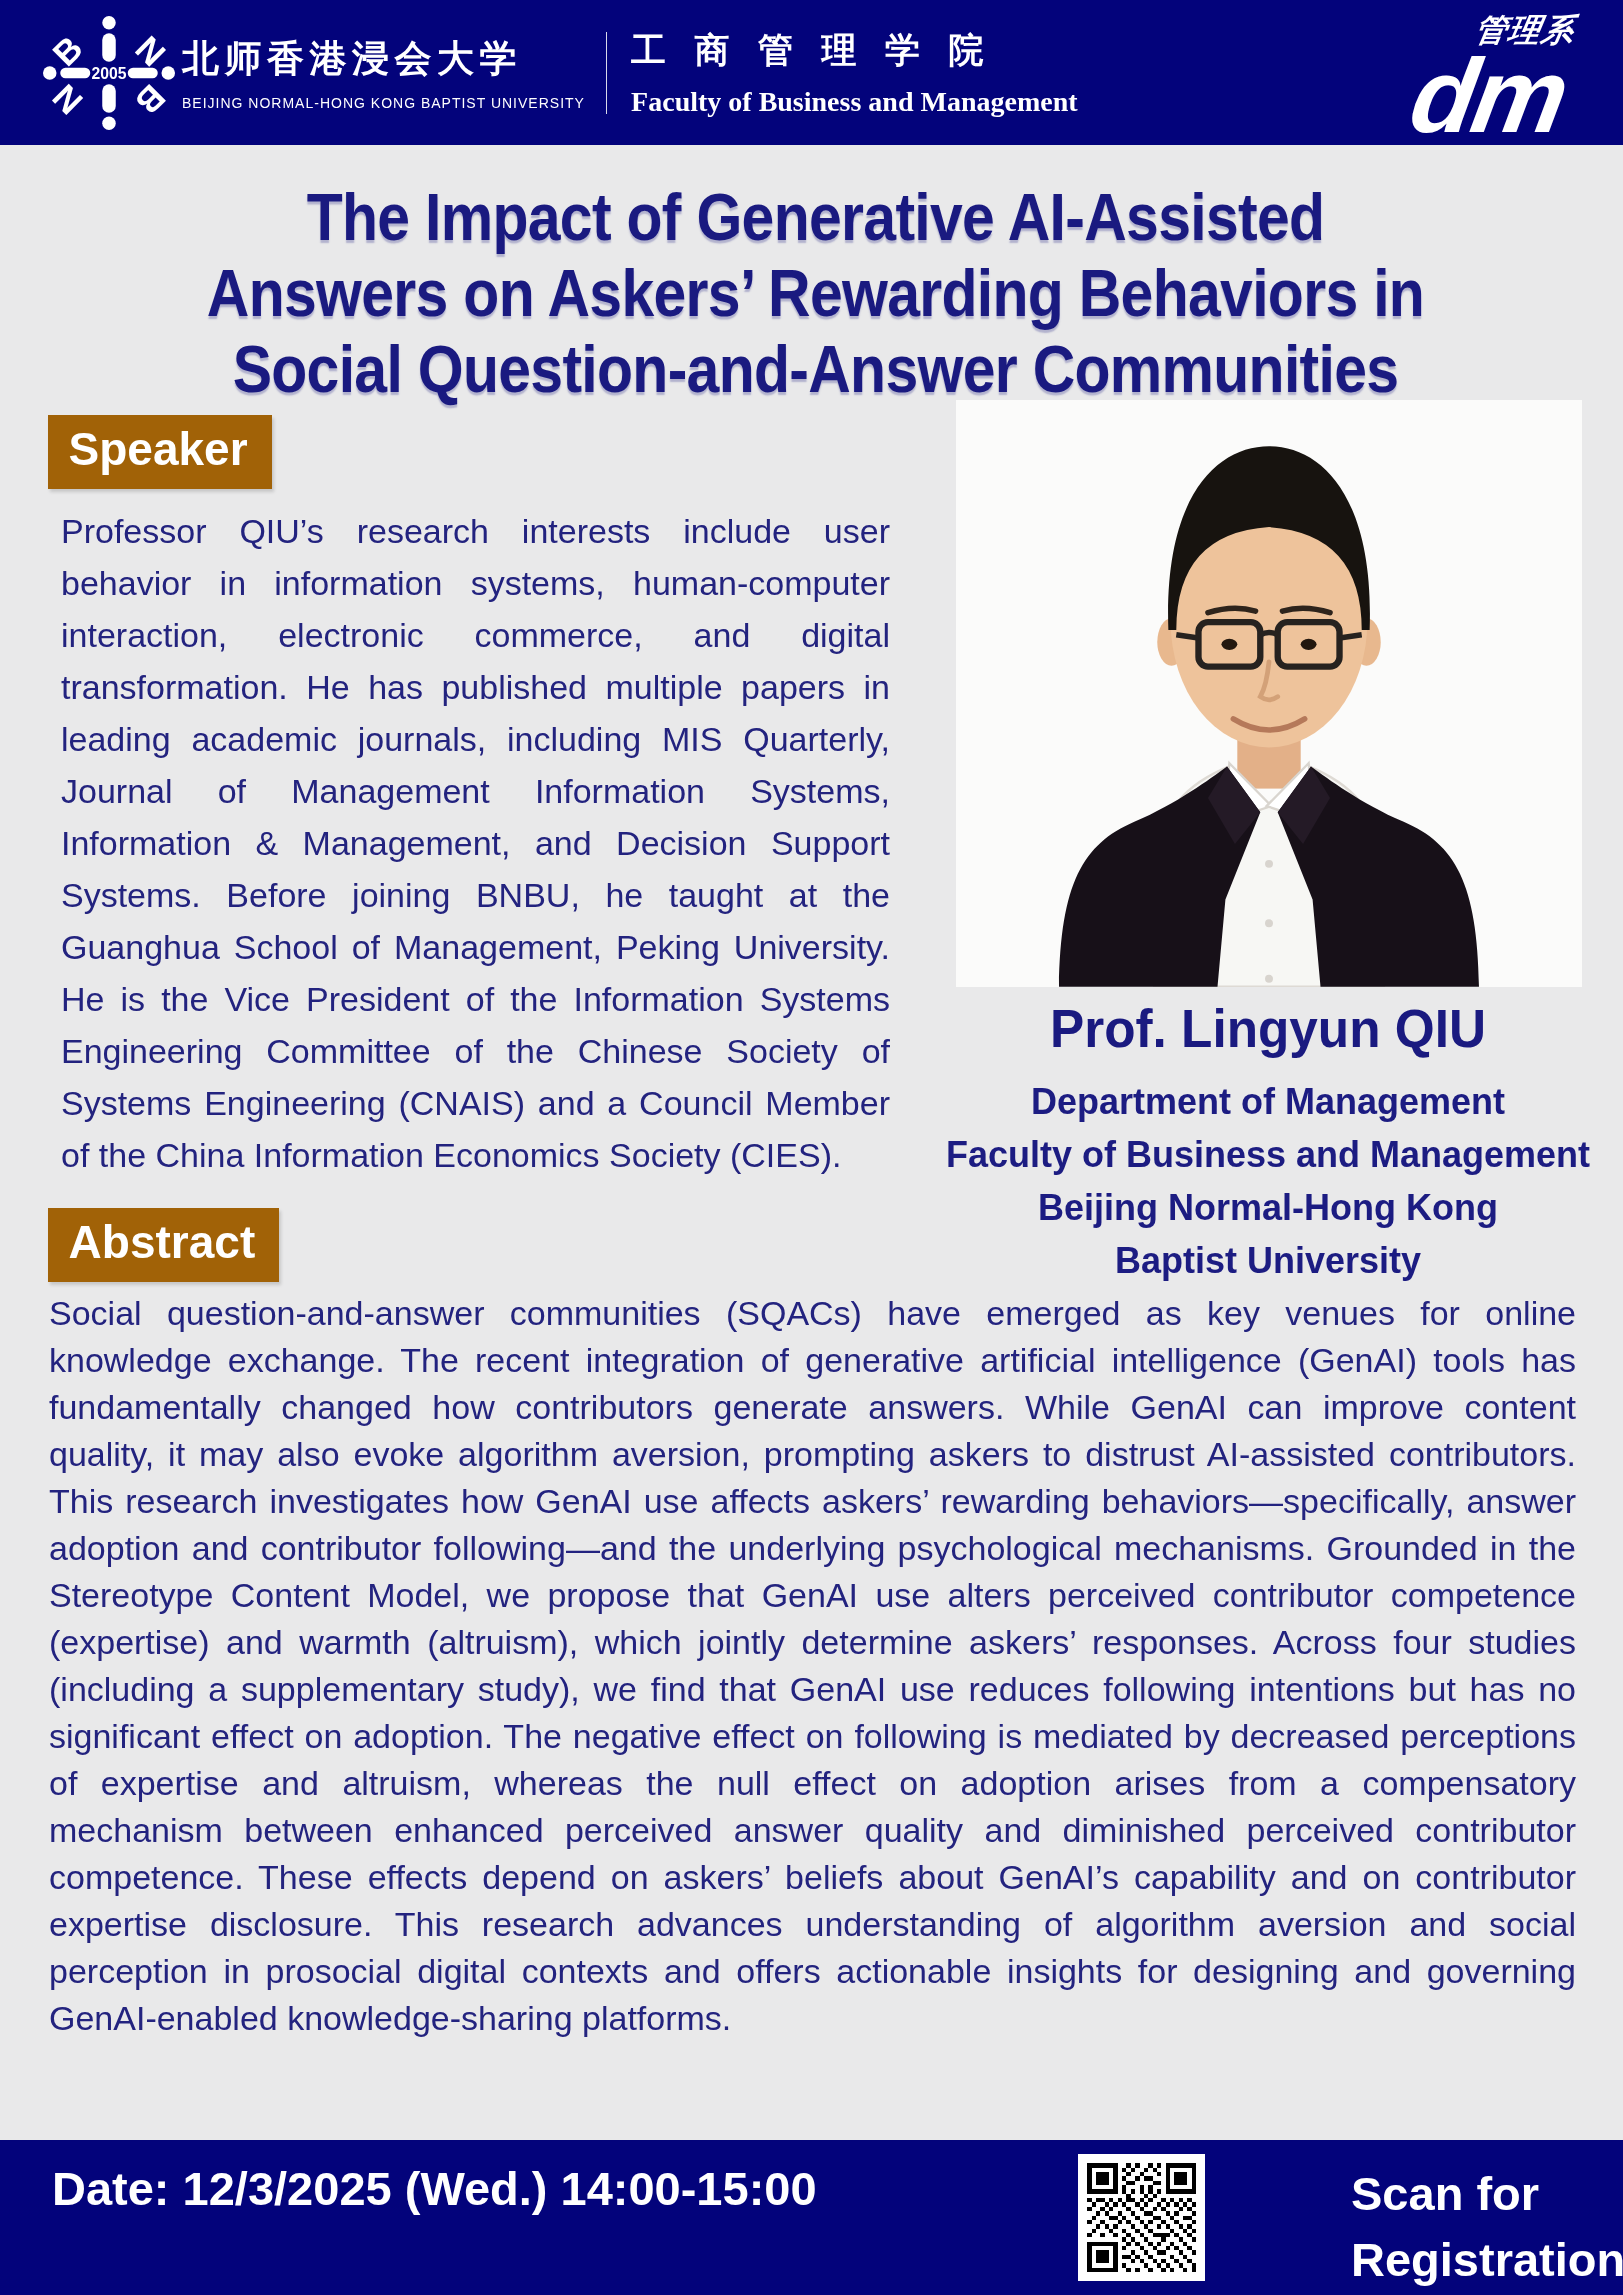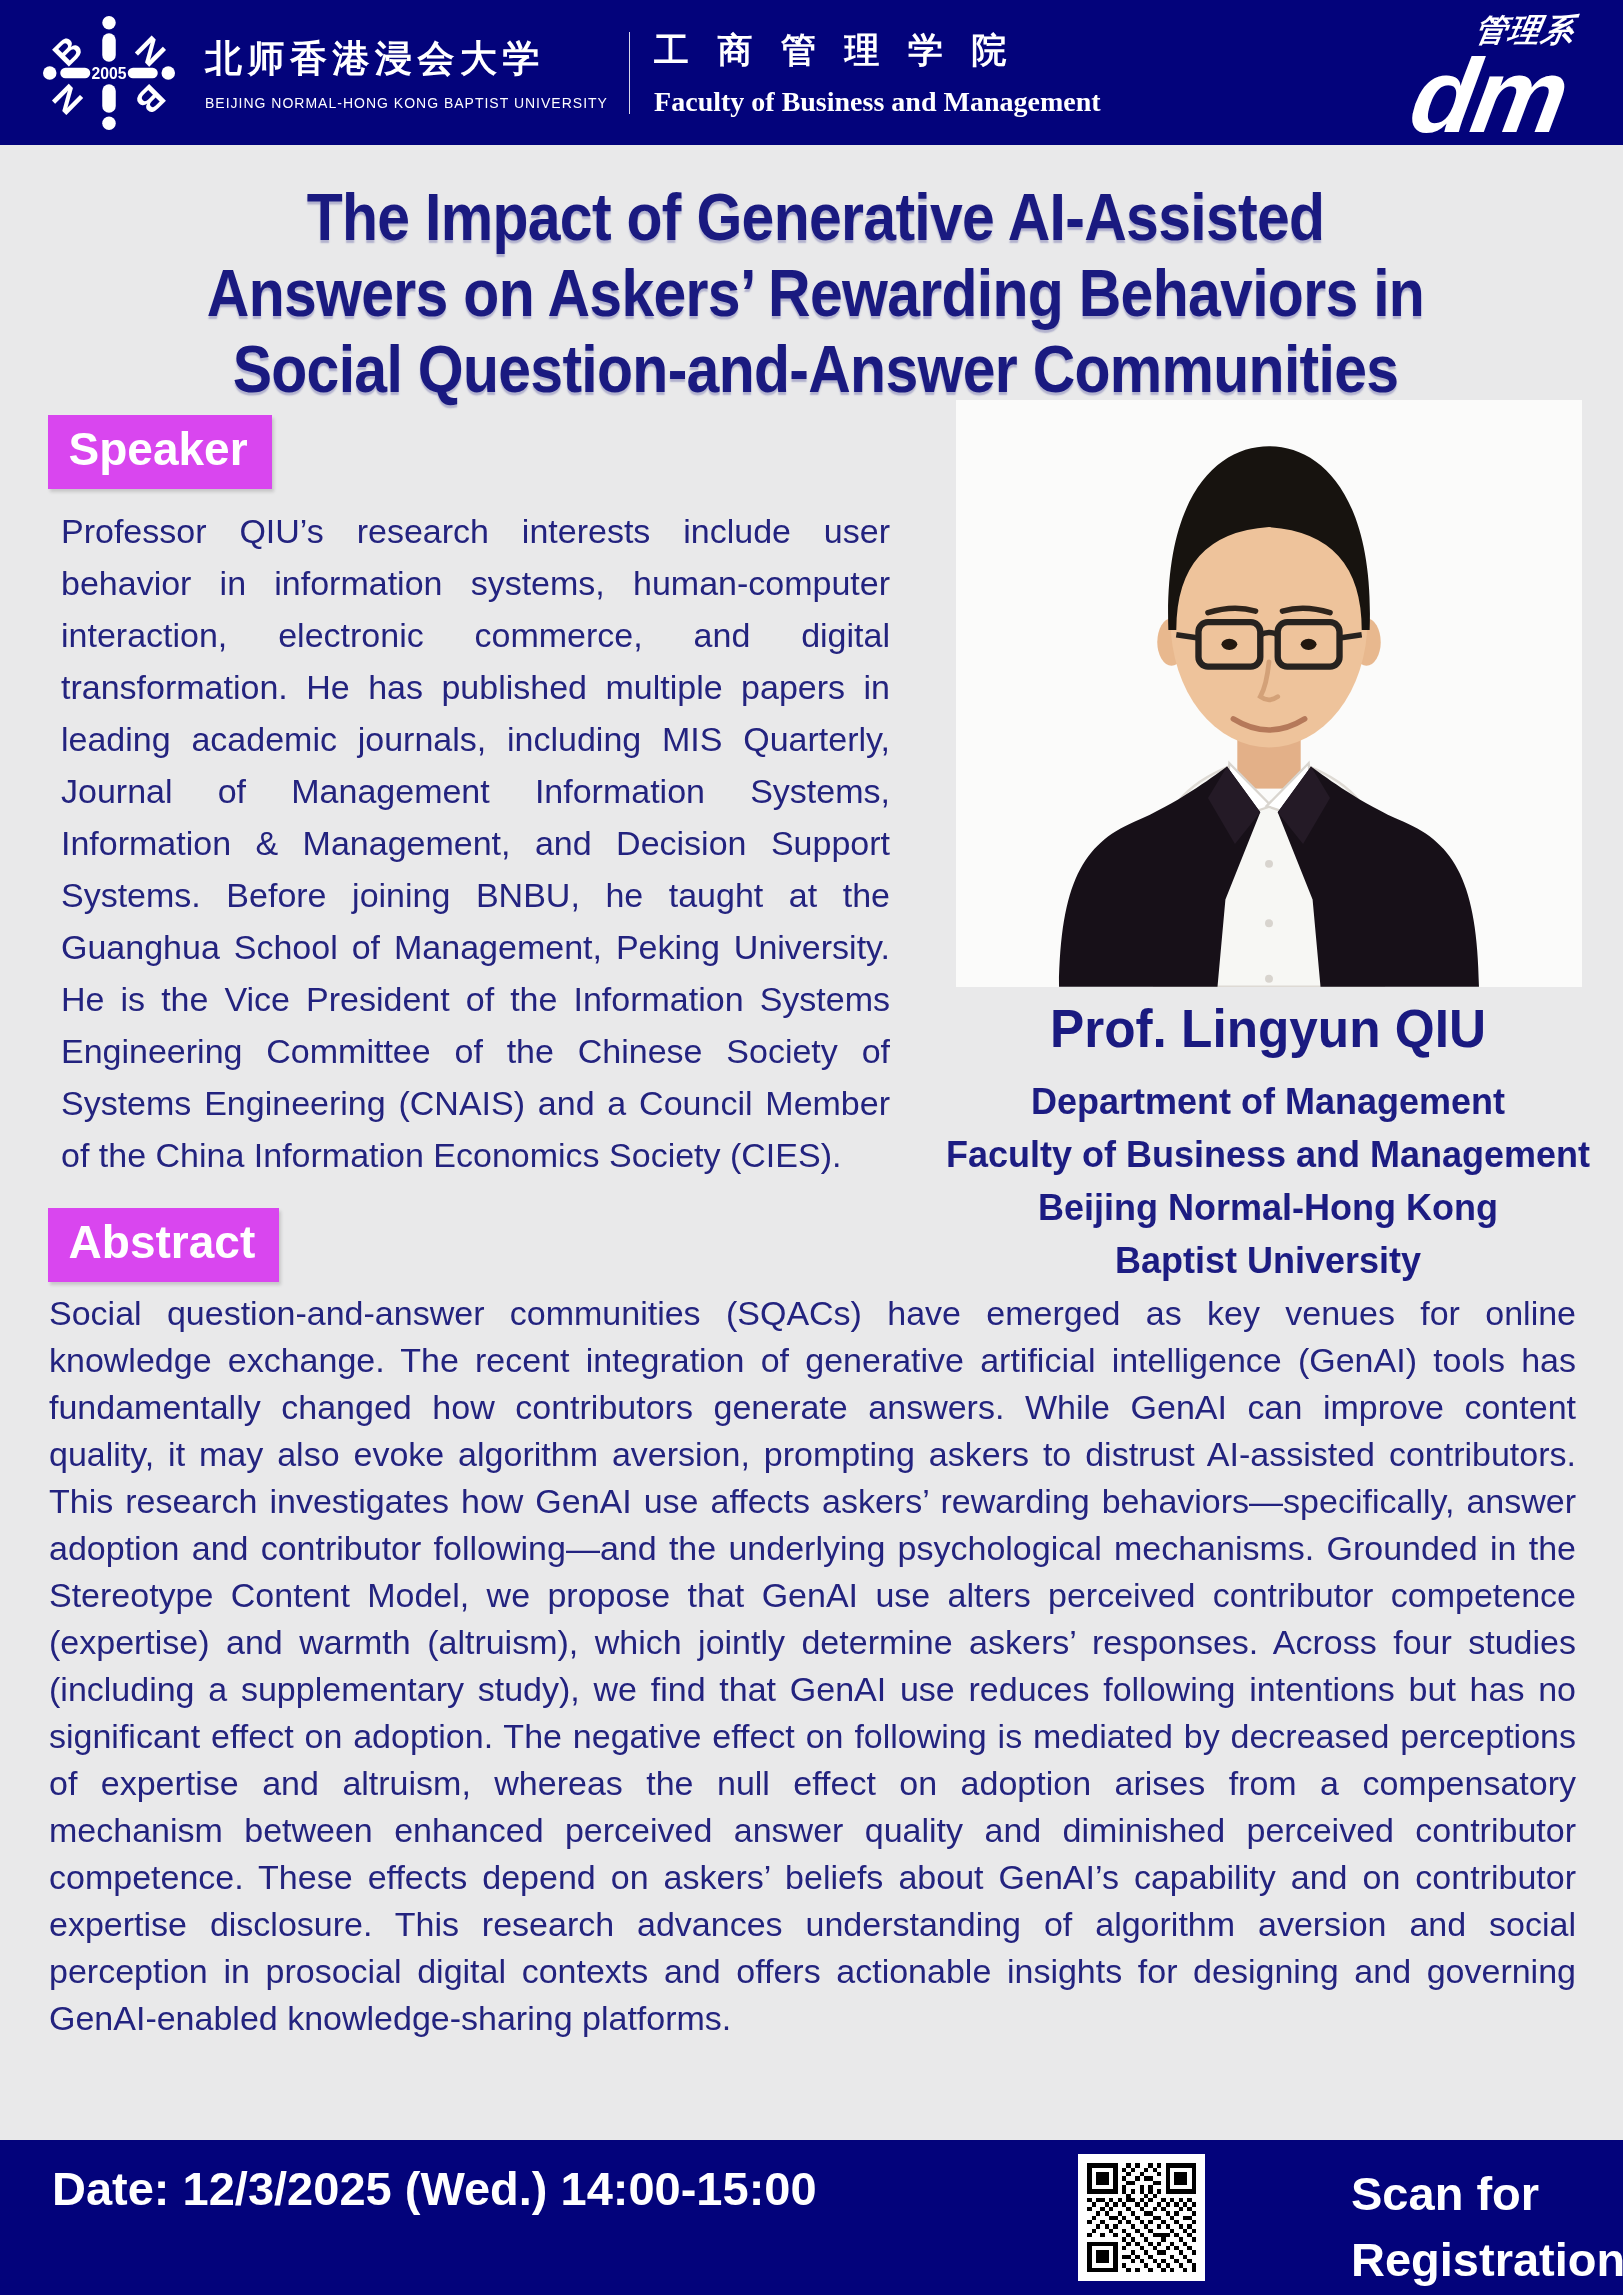--- a/index.html
+++ b/index.html
@@ -8,39 +8,39 @@
     background:#e9e9ea; overflow:hidden;
     font-family:"Liberation Sans", sans-serif;
   }
   
   .topbar {
     position:absolute; left:0; top:0; width:1623px; height:145px;
     background:#03037b; display:flex; align-items:center;
     padding:0 41px; box-sizing:border-box; color:#fff;
   }
   .uni-logo { width:136px; height:120px; flex:0 0 auto; }
-  .uni-names { margin-left:28px; }
+  .uni-names { margin-left:5px; }
   .uni-cn { font-size:37px; font-weight:bold; letter-spacing:5.5px; white-space:nowrap; }
   .uni-en { font-size:14px; letter-spacing:1px; margin-top:11px; white-space:nowrap; }
   .hdr-divider { width:1.6px; height:82px; background:rgba(255,255,255,.85); margin:0 24px 0 20.6px; }
   .fac-cn { font-family:"Liberation Serif", serif; font-weight:bold; font-size:35px; letter-spacing:28.5px; white-space:nowrap; }
   .fac-en { font-family:"Liberation Serif", serif; font-weight:bold; font-size:28px; margin-top:12.7px; white-space:nowrap; }
   .dm-block { margin-left:auto; text-align:right; transform:skewX(-10deg); margin-right:14.3px; }
   .dm-cn { font-size:32px; font-weight:bold; font-style:italic; letter-spacing:1.6px; }
   .dm-logo { font-size:105px; font-weight:900; font-style:italic; line-height:.78; letter-spacing:-3.2px; margin-top:1.6px; }
   
   .title { position:absolute; left:4px; top:179px; width:1623px; color:#1a1a80; }
   .title-line {
     text-align:center; font-weight:bold; font-size:67px; line-height:76px;
     letter-spacing:-0.8px; transform:scaleX(0.88); transform-origin:50% 50%;
     text-shadow:0 3.2px 1.6px rgba(110,110,170,.45); white-space:nowrap;
   }
   
   .sec-label {
-    position:absolute; background:#d946ef; color:#fff; font-weight:bold;
+    position:absolute; background:#a16207; color:#fff; font-weight:bold;
     font-size:46px; line-height:46px; padding:11px 24px 17.4px 20.6px;
     letter-spacing:0; box-shadow:1.6px 3.2px 3.2px rgba(0,0,0,.15);
   }
   .speaker-label { left:48px; top:415px; }
   .abstract-label { left:48px; top:1208px; }
   
   .bio {
     position:absolute; left:49px; top:493px; width:829px; margin:12px;
     color:#23237f; font-size:34px; line-height:52px;
     text-align:justify;

